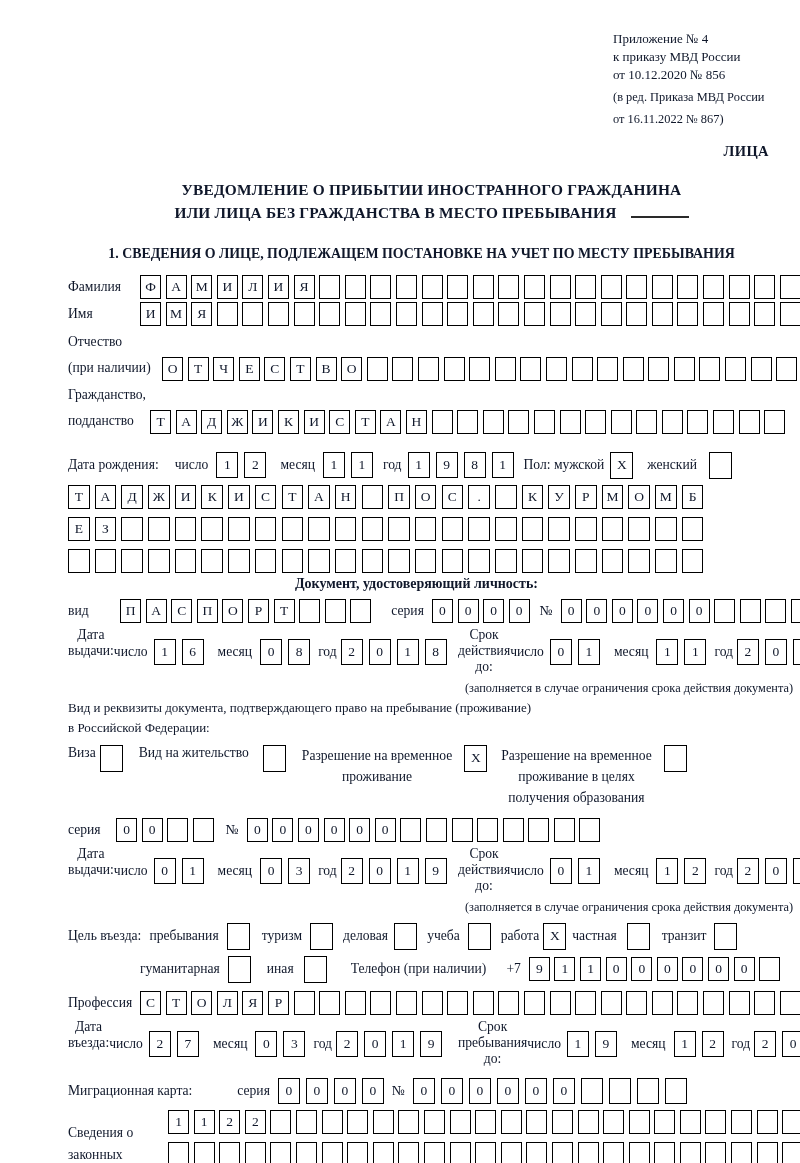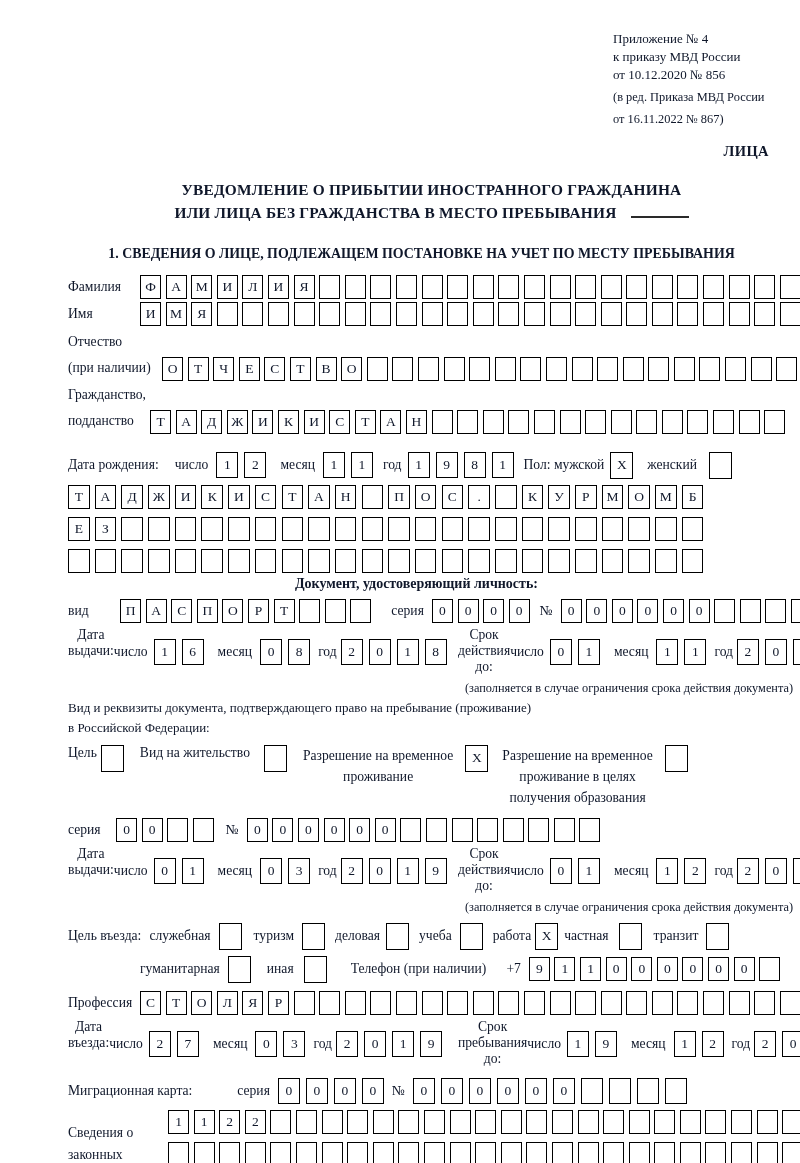--- a/index.html
+++ b/index.html
@@ -407,21 +407,21 @@
           </span>
       </div>
     </div>
   </div>
   <div class="note-r">(заполняется в случае ограничения срока действия документа)</div>
 
   <div class="plain" style="margin-top:2px;">Вид и реквизиты документа, подтверждающего право на пребывание (проживание)</div>
   <div class="plain" style="margin-top:4px;">в Российской Федерации:</div>
 
   <div class="visa-row">
-    <span class="lbl">Цель</span>
+    <span class="lbl">Виза</span>
     <span class="cells cbx ml4">
         <span class="cell"></span>
       </span>
     <span class="lbl ml16">Вид на жительство</span>
     <span class="cells cbx ml14">
         <span class="cell"></span>
       </span>
     <span class="opt-ml ml16">
       <span>Разрешение на временное</span>
       <span>проживание</span>
@@ -509,21 +509,21 @@
             <span class="cell">2</span>
             <span class="cell">5</span>
           </span>
       </div>
     </div>
   </div>
   <div class="note-r">(заполняется в случае ограничения срока действия документа)</div>
 
   <div class="frow mt8">
     <span class="lbl">Цель въезда:</span>
-    <span class="lbl ml8">служебная</span>
+    <span class="lbl ml8">пребывания</span>
     <span class="cells cbx ml8">
         <span class="cell"></span>
       </span>
     <span class="lbl ml12">туризм</span>
     <span class="cells cbx ml8">
         <span class="cell"></span>
       </span>
     <span class="lbl ml10">деловая</span>
     <span class="cells cbx ml6">
         <span class="cell"></span>

